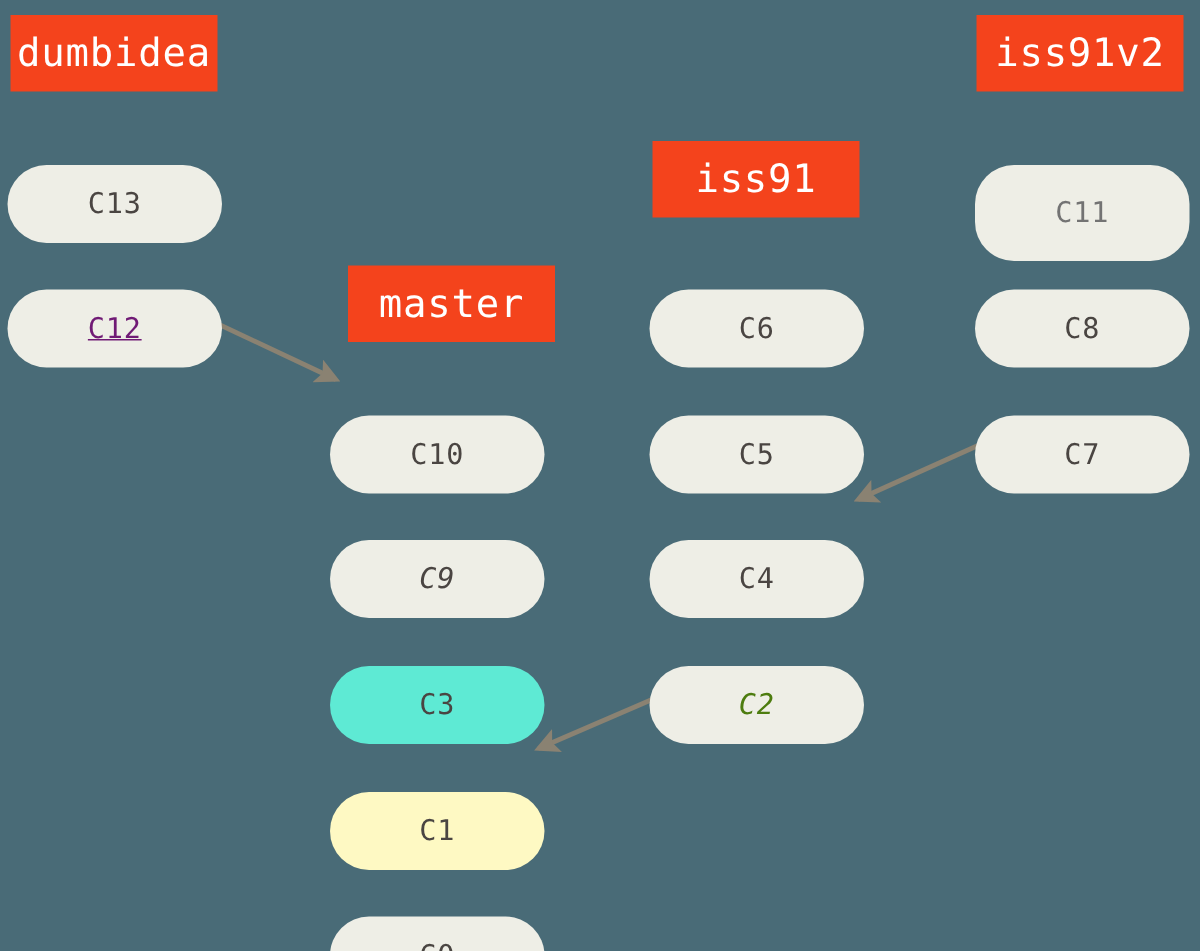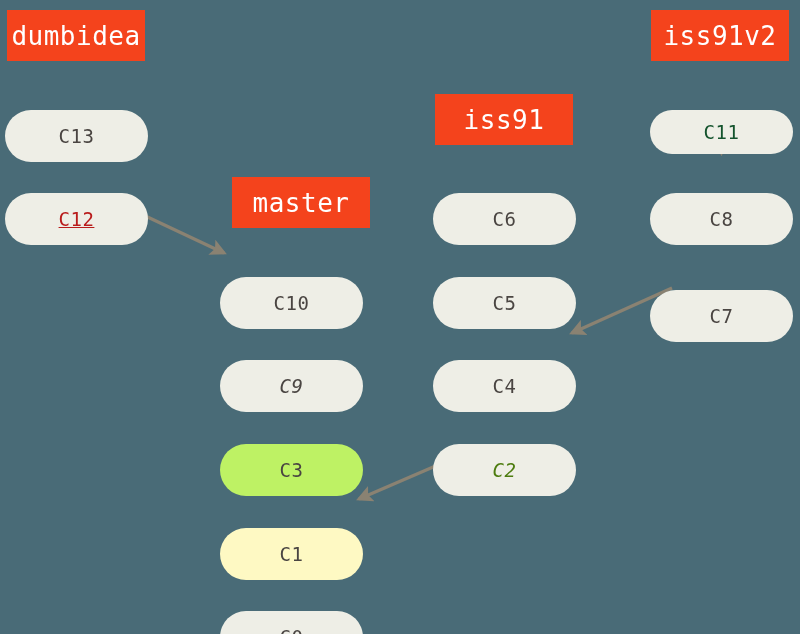--- a/index.html
+++ b/index.html
@@ -80,30 +80,30 @@
         <line x1="672" y1="288" x2="572" y2="333" stroke="#8a8272" stroke-width="3.2" marker-end="url(#arrowhead)"></line>
         <line x1="504.5" y1="205" x2="504.5" y2="237" stroke="#8a8272" stroke-width="3.2" marker-end="url(#arrowhead)"></line>
         <line x1="504.5" y1="289" x2="504.5" y2="320" stroke="#8a8272" stroke-width="3.2" marker-end="url(#arrowhead)"></line>
         <line x1="504.5" y1="372" x2="504.5" y2="404" stroke="#8a8272" stroke-width="3.2" marker-end="url(#arrowhead)"></line>
         <line x1="461" y1="455" x2="359" y2="499" stroke="#8a8272" stroke-width="3.2" marker-end="url(#arrowhead)"></line>
       </g>
   </svg>
 
   <div id="nodes-group">
       <div class="commit-node" style="left: 5px; top: 70px; width: 143px; height: 52px; background: rgb(238, 238, 230); color: rgb(74, 69, 66); border-radius: 26px;">C13</div>
-      <div class="commit-node" style="left: 5px; top: 153px; width: 143px; height: 52px; background: rgb(238, 238, 230); color: #b91c1c; border-radius: 26px; text-decoration: underline;">C12</div>
-      <div class="commit-node" style="left: 650px; top: 70px; width: 143px; height: 44px; background: rgb(238, 238, 230); color: #14532d; border-radius: 26px;">C11</div>
+      <div class="commit-node" style="left: 5px; top: 153px; width: 143px; height: 52px; background: rgb(238, 238, 230); color: #701a75; border-radius: 26px; text-decoration: underline;">C12</div>
+      <div class="commit-node" style="left: 650px; top: 70px; width: 143px; height: 64px; background: rgb(238, 238, 230); color: #737373; border-radius: 26px;">C11</div>
       <div class="commit-node" style="left: 220px; top: 237px; width: 143px; height: 52px; background: rgb(238, 238, 230); color: rgb(74, 69, 66); border-radius: 26px;">C10</div>
       <div class="commit-node" style="left: 220px; top: 320px; width: 143px; height: 52px; background: rgb(238, 238, 230); color: rgb(74, 69, 66); border-radius: 26px; font-style: italic;">C9</div>
       <div class="commit-node" style="left: 650px; top: 153px; width: 143px; height: 52px; background: rgb(238, 238, 230); color: rgb(74, 69, 66); border-radius: 26px;">C8</div>
-      <div class="commit-node" style="left: 650px; top: 250px; width: 143px; height: 52px; background: rgb(238, 238, 230); color: rgb(74, 69, 66); border-radius: 26px;">C7</div>
+      <div class="commit-node" style="left: 650px; top: 237px; width: 143px; height: 52px; background: rgb(238, 238, 230); color: rgb(74, 69, 66); border-radius: 26px;">C7</div>
       <div class="commit-node" style="left: 433px; top: 153px; width: 143px; height: 52px; background: rgb(238, 238, 230); color: rgb(74, 69, 66); border-radius: 26px;">C6</div>
       <div class="commit-node" style="left: 433px; top: 237px; width: 143px; height: 52px; background: rgb(238, 238, 230); color: rgb(74, 69, 66); border-radius: 26px;">C5</div>
       <div class="commit-node" style="left: 433px; top: 320px; width: 143px; height: 52px; background: rgb(238, 238, 230); color: rgb(74, 69, 66); border-radius: 26px;">C4</div>
-      <div class="commit-node" style="left: 220px; top: 404px; width: 143px; height: 52px; background: #bef264; color: rgb(74, 69, 66); border-radius: 26px;">C3</div>
+      <div class="commit-node" style="left: 220px; top: 404px; width: 143px; height: 52px; background: #5eead4; color: rgb(74, 69, 66); border-radius: 26px;">C3</div>
       <div class="commit-node" style="left: 433px; top: 404px; width: 143px; height: 52px; background: rgb(238, 238, 230); color: #4d7c0f; border-radius: 26px; font-style: italic;">C2</div>
       <div class="commit-node" style="left: 220px; top: 488px; width: 143px; height: 52px; background: #fef9c3; color: rgb(74, 69, 66); border-radius: 26px;">C1</div>
       <div class="commit-node" style="left: 220px; top: 571px; width: 143px; height: 52px; background: rgb(238, 238, 230); color: rgb(74, 69, 66); border-radius: 26px;">C0</div>
     </div>
   <div id="labels-group">
       <div class="branch-label" style="left: 7px; top: 10px; width: 138px; height: 51px; background: rgb(244, 67, 28); color: rgb(255, 255, 255);">dumbidea</div>
       <div class="branch-label" style="left: 232px; top: 177px; width: 138px; height: 51px; background: rgb(244, 67, 28); color: rgb(255, 255, 255);">master</div>
       <div class="branch-label" style="left: 435px; top: 94px; width: 138px; height: 51px; background: rgb(244, 67, 28); color: rgb(255, 255, 255);">iss91</div>
       <div class="branch-label" style="left: 651px; top: 10px; width: 138px; height: 51px; background: rgb(244, 67, 28); color: rgb(255, 255, 255);">iss91v2</div>
     </div>

